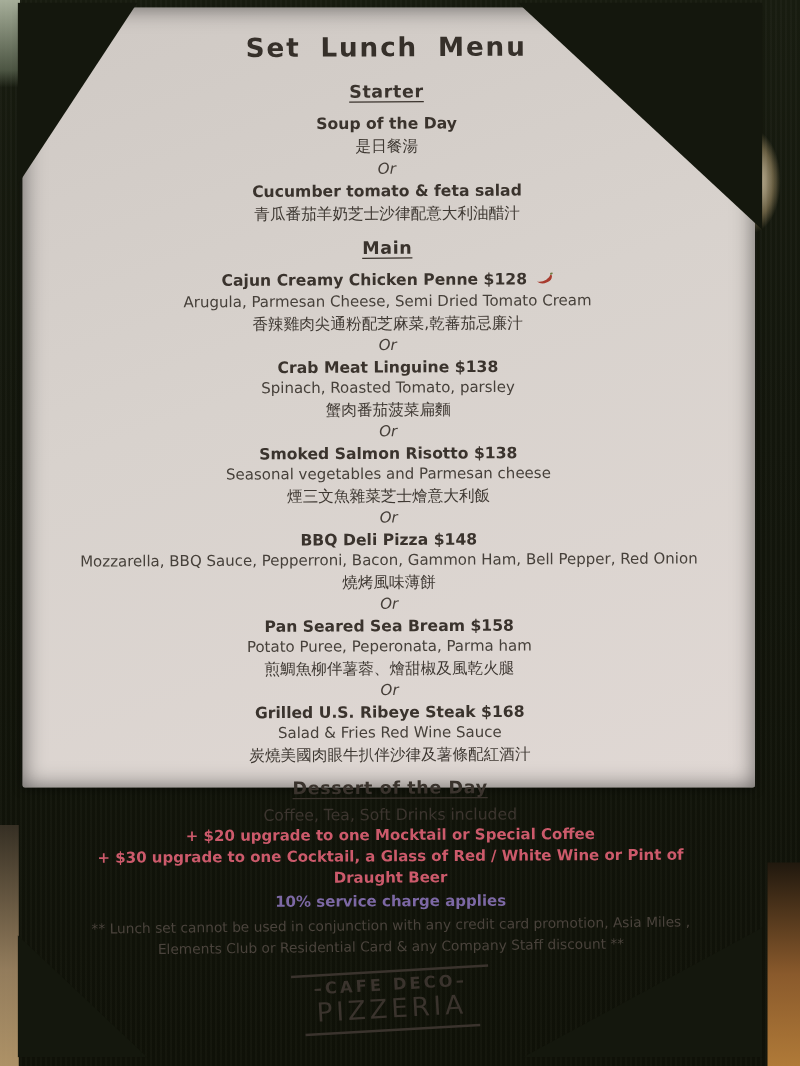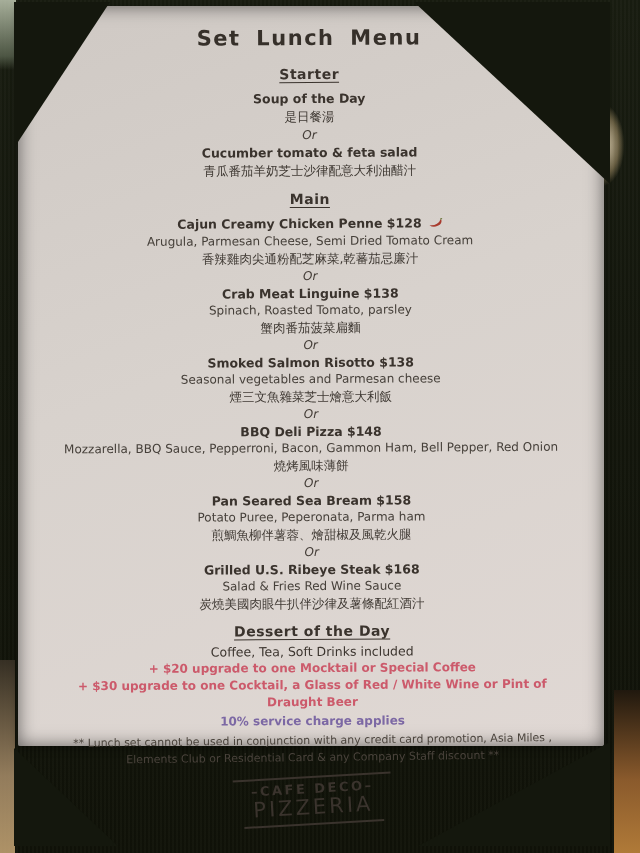--- a/index.html
+++ b/index.html
@@ -19,21 +19,21 @@
   .acc-tl{position:absolute;left:0;top:0;width:16px;height:70px;
     background:linear-gradient(180deg,#c9d2bb,#5a6450 80%,transparent);opacity:.8;}
   .acc-bl{position:absolute;left:0;top:660px;width:15px;height:193px;
     background:linear-gradient(180deg,#3c3428,#a98e6a 60%,#c9a877);opacity:.85;}
   .acc-br{position:absolute;right:0;top:690px;width:26px;height:163px;
     background:linear-gradient(180deg,#20180e,#8a5a2c 55%,#b07a38);}
   .glare{position:absolute;right:8px;top:90px;width:60px;height:110px;border-radius:50%;
     background:radial-gradient(closest-side,rgba(255,240,210,0.95),rgba(255,220,160,0.35) 55%,transparent 75%);}
   
   .paper{
-    position:absolute;left:18px;top:6px;width:586px;height:740px;
+    position:absolute;left:18px;top:6px;width:586px;height:624px;
     background:linear-gradient(160deg,#cfc9c4 0%,#d8d2cd 45%,#e0d8d4 100%);
     box-shadow:0 0 18px rgba(0,0,0,0.55) inset, 0 2px 8px rgba(0,0,0,0.4);
     border-radius:2px;
   }
   
   .flap{position:absolute;background:#14170d;}
   .flap.tl{left:14px;top:2px;width:96px;height:146px;clip-path:polygon(0 0,100% 0,0 100%);}
   .flap.tr{left:414px;top:2px;width:196px;height:182px;clip-path:polygon(0 0,100% 0,100% 100%);}
   .flap.bl{left:14px;top:748px;width:104px;height:98px;clip-path:polygon(0 0,100% 100%,0 100%);}
   .flap.br{left:418px;top:742px;width:192px;height:104px;clip-path:polygon(100% 0,100% 100%,0 100%);}

